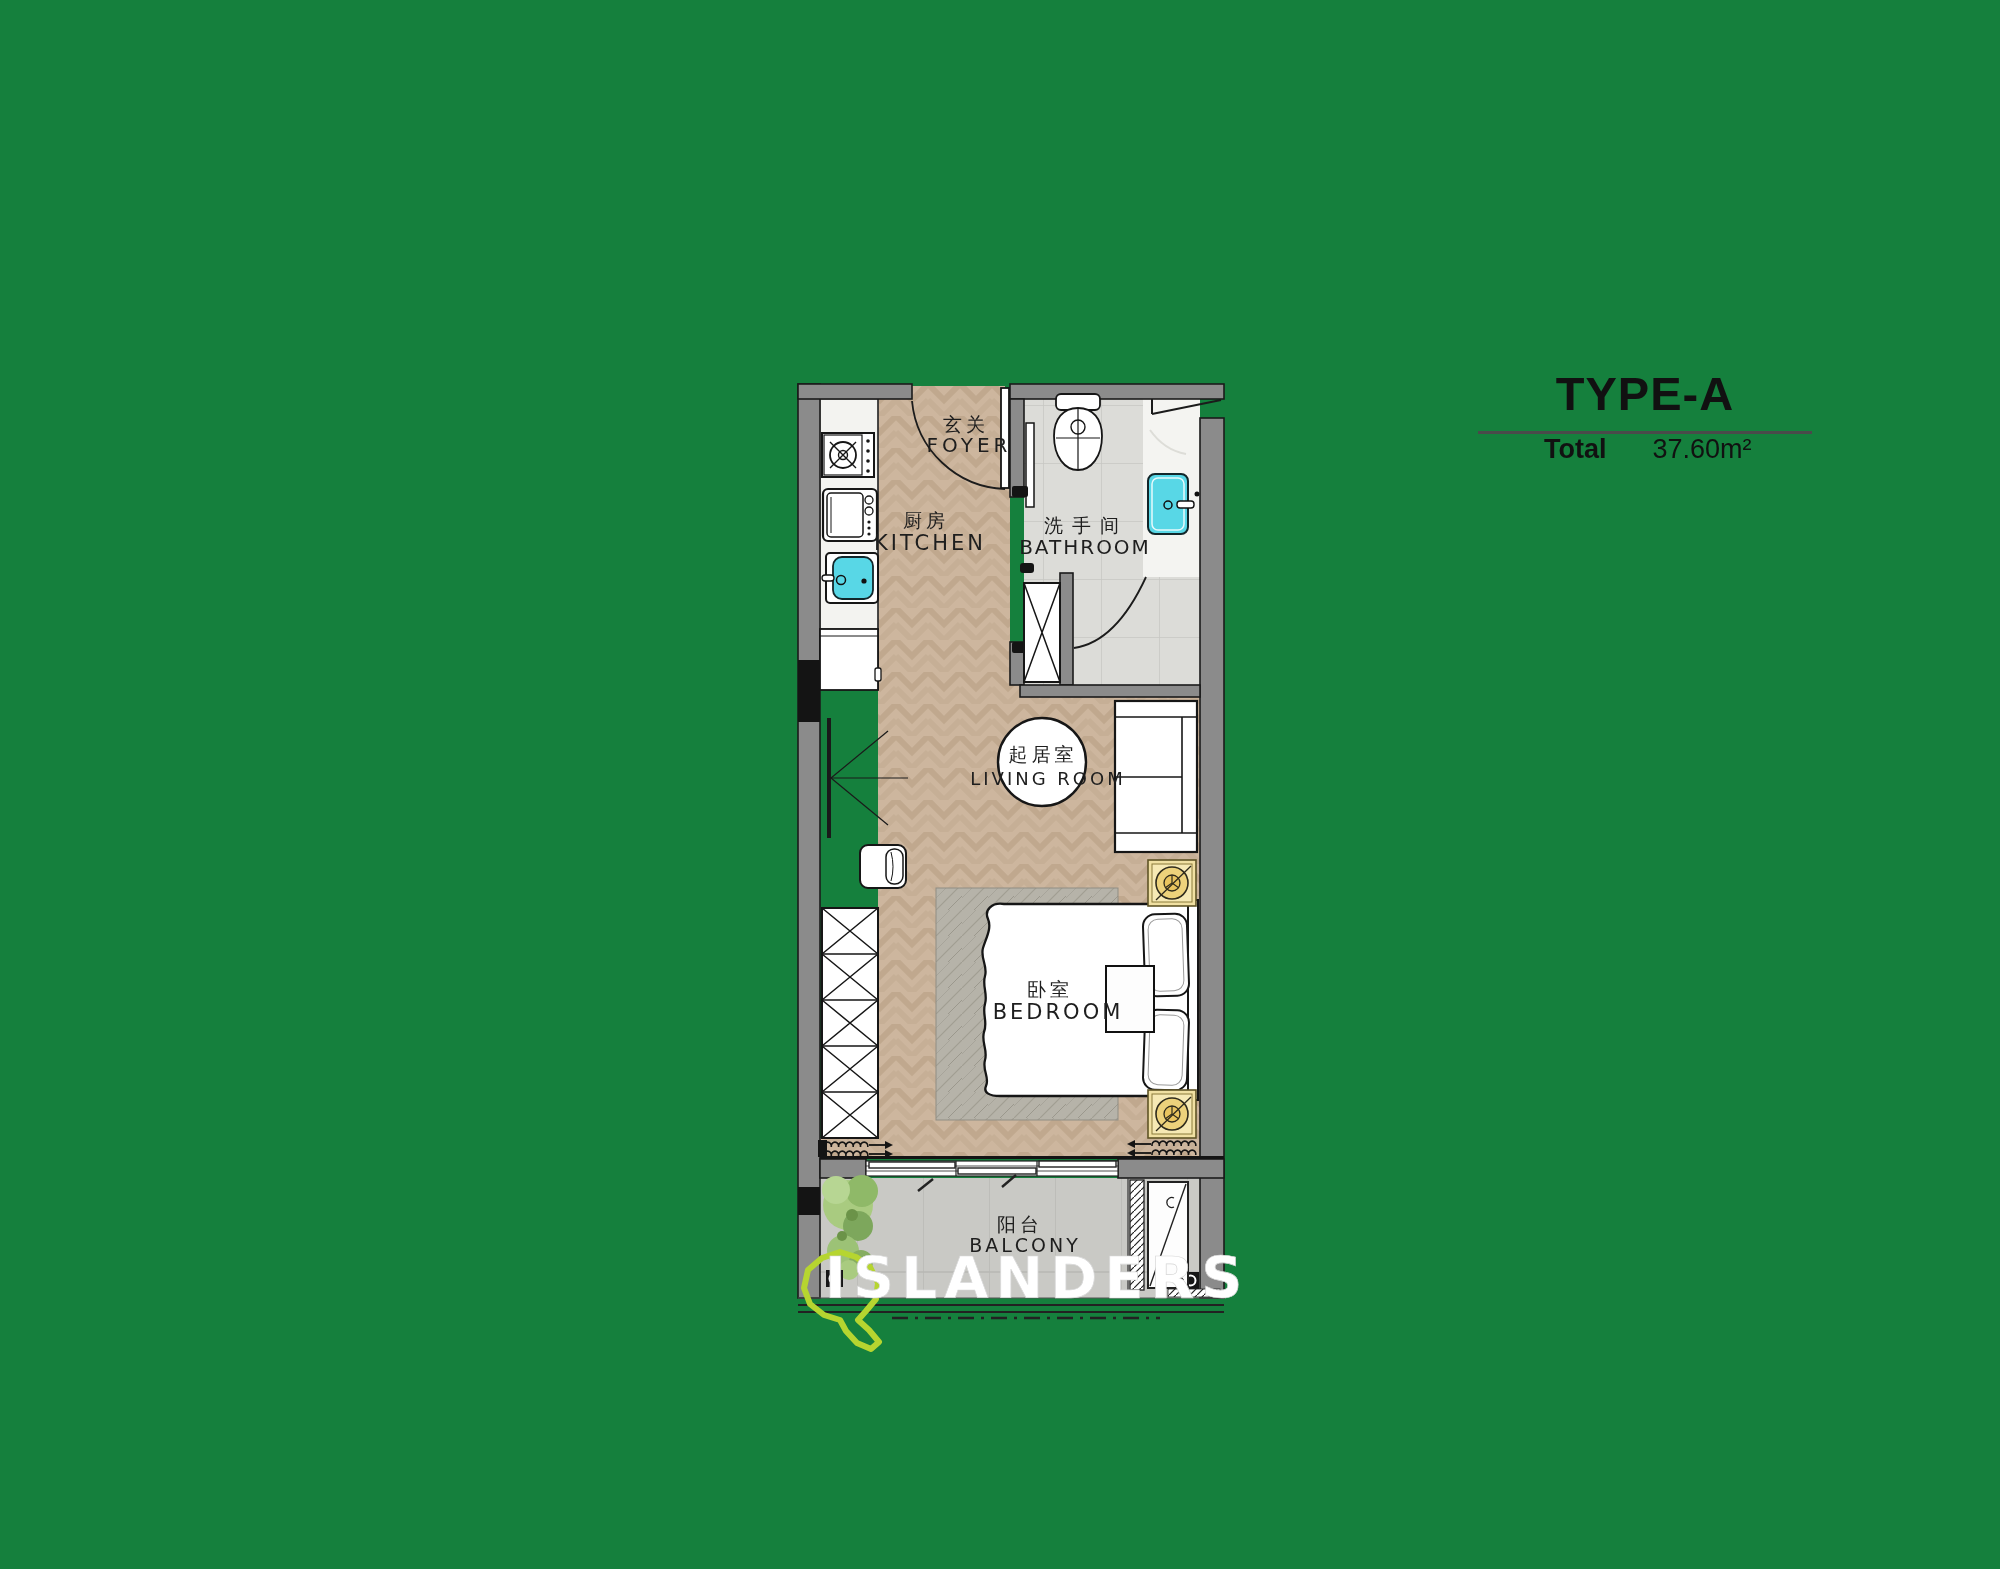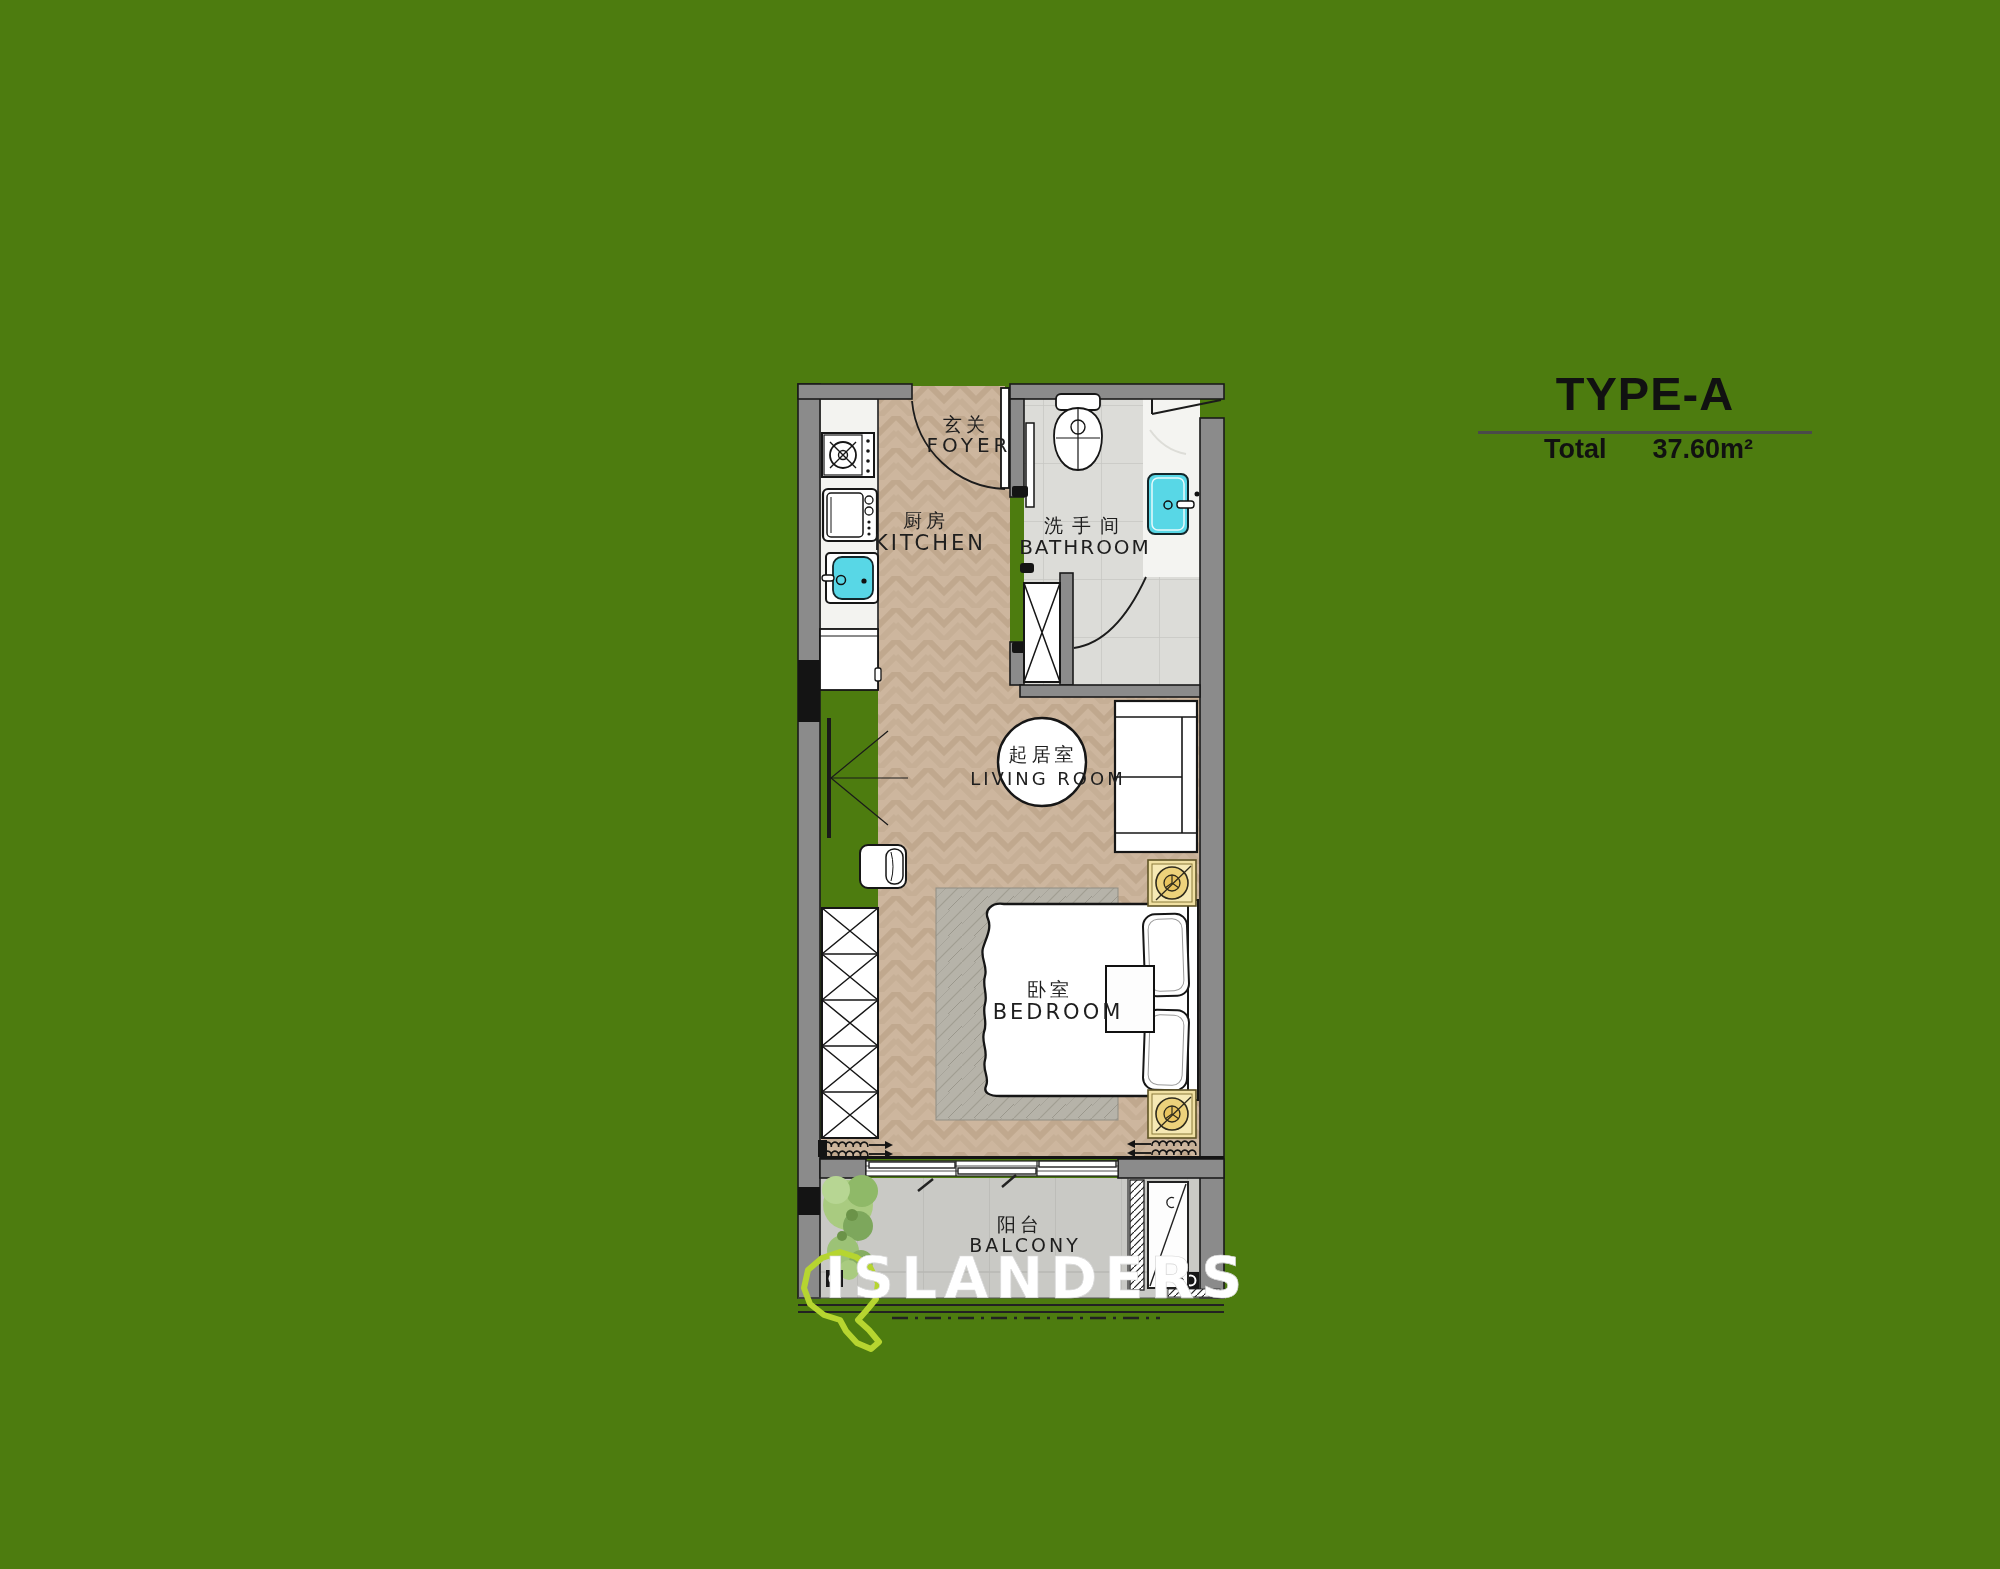--- a/index.html
+++ b/index.html
@@ -1,25 +1,25 @@
 <!DOCTYPE html>
 <html><head>
 <meta charset="utf-8">
 <style>
   html,body{margin:0;padding:0;background:#ffffff;}
-  .stage{position:relative;width:2000px;height:1569px;background:#4d7c0f;overflow:hidden;
+  .stage{position:relative;width:2000px;height:1569px;background:#15803d;overflow:hidden;
          font-family:"Liberation Sans", sans-serif;}
   
   .title-block{position:absolute;left:1478px;top:366px;width:334px;}
   .title-block h1{margin:0;text-align:center;font-size:47px;font-weight:bold;
                   letter-spacing:1px;color:#111;font-family:"Liberation Sans",sans-serif;}
   .title-rule{margin-top:10px;border-top:3px solid #4a4a4a;height:0;}
   .total-row{display:flex;align-items:baseline;padding-left:66px;margin-top:0;}
   .total-row .tlabel{font-size:27px;font-weight:bold;color:#111;}
-  .total-row .tvalue{font-size:27px;font-weight:bold;color:#111;margin-left:46px;text-align:center;}
+  .total-row .tvalue{font-size:27px;font-weight:normal;color:#111;margin-left:46px;text-align:center;}
   
   svg.plan{position:absolute;left:0;top:0;}
   text{font-family:"DejaVu Sans","Liberation Sans",sans-serif;fill:#1e1e1e;}
   .zh{font-size:19px;letter-spacing:4px;}
   .en{font-size:19px;letter-spacing:3px;}
   .wm{font-size:57px;font-weight:bold;letter-spacing:7px;fill:#ffffff;stroke:#d7d7d7;stroke-width:0.7px;}
 </style>
 </head>
 <body>
 

